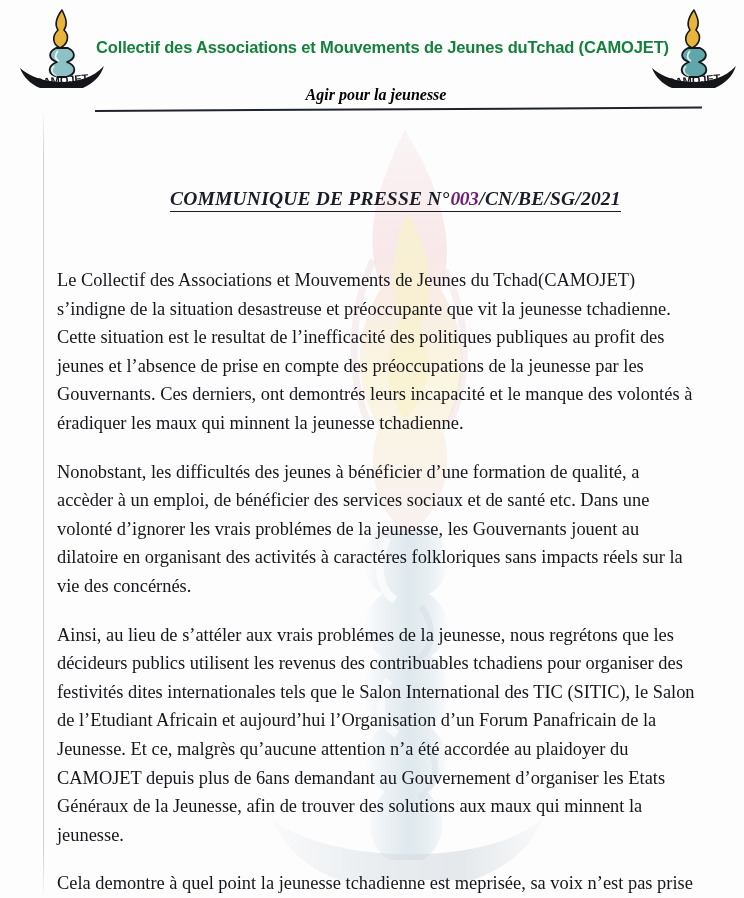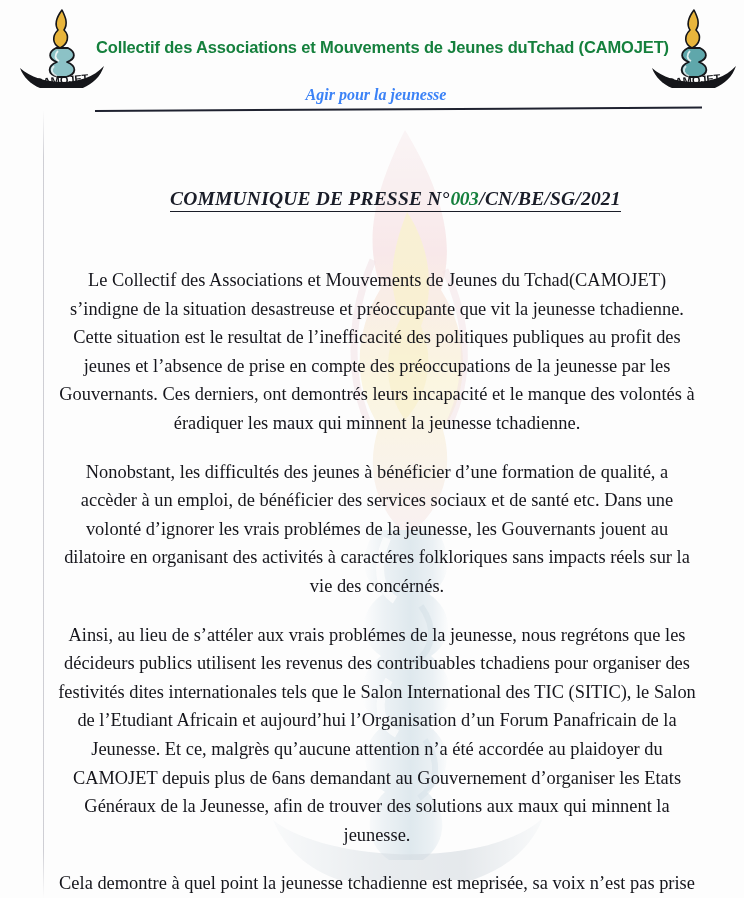--- a/index.html
+++ b/index.html
@@ -73,21 +73,21 @@
   .slogan {
     position: absolute;
     left: 96px;
     top: 86px;
     width: 560px;
     text-align: center;
     font-family: "Liberation Serif", serif;
     font-style: italic;
     font-weight: bold;
     font-size: 16px;
-    color: #3b82f6;
+    color: #000000;
   }
   .rule {
     position: absolute;
     left: 95px;
     top: 110px;
     width: 607px;
     height: 0;
     border-top: 2px solid #1f2230;
     transform: rotate(-0.32deg);
     transform-origin: left center;
@@ -115,42 +115,42 @@
     font-style: italic;
     font-weight: bold;
     font-size: 19.5px;
     letter-spacing: 0.2px;
     color: #1a1d28;
     white-space: nowrap;
     border-bottom: 1.6px solid #1a1d28;
     padding-bottom: 1px;
   }
   .doc-title .ref-no {
-    color: #15803d;
+    color: #701a75;
     font-family: "Liberation Serif", serif;
     font-style: italic;
     font-weight: bold;
     letter-spacing: -0.5px;
     padding: 0 1px;
   }
 
   
   .body-text {
     position: absolute;
     left: 57px;
     top: 266px;
     width: 640px;
     font-family: "Liberation Serif", serif;
     font-size: 18.4px;
     line-height: 28.6px;
     color: #16161c;
   }
   .body-text p {
     margin: 0 0 20px 0;
-    text-align: center;
+    text-align: left;
   }
   .body-text p:last-child { margin-bottom: 0; }
 </style>
 </head>
 <body>
 
 <div id="page">
 
   <div class="scan-seam"></div>
 

